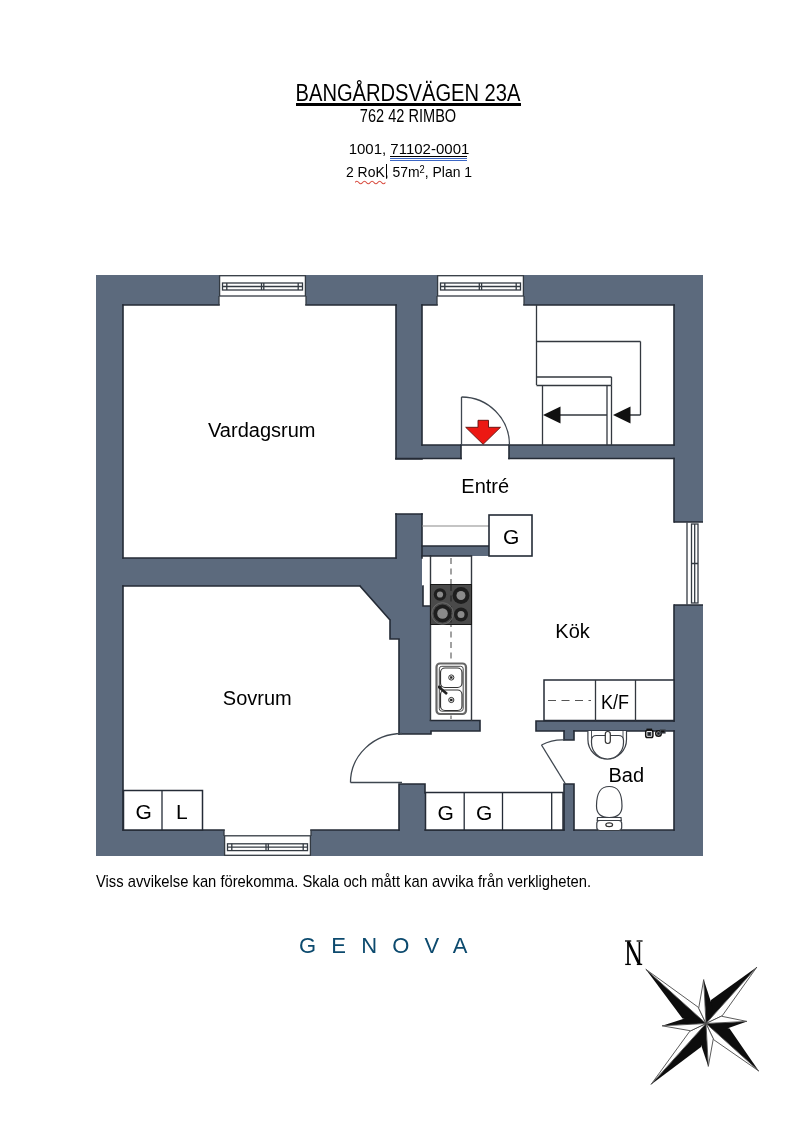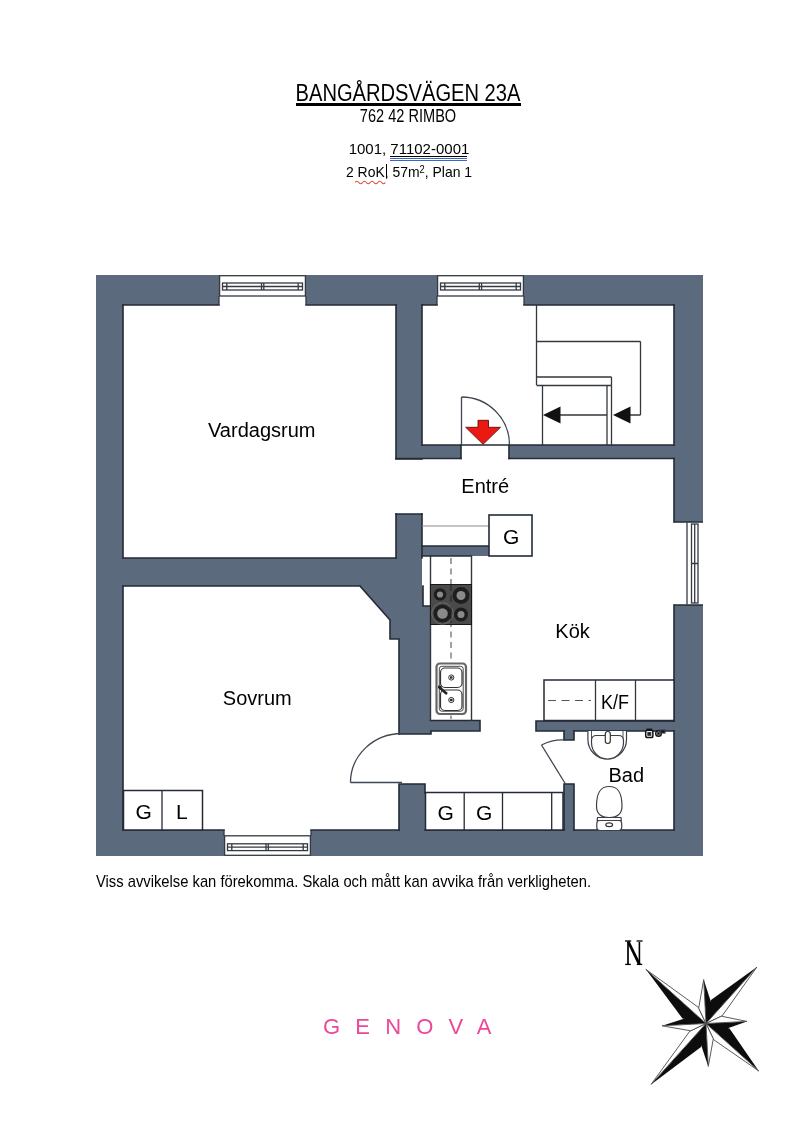--- a/index.html
+++ b/index.html
@@ -225,13 +225,13 @@
 <path d="M746.9,1021.4 L721.3,1016.2 L706.0,1023.5 Z" fill="#fff" stroke="#4a4a4a" stroke-width="0.9"></path>
 <path d="M708.3,1066.4 L699.1,1039.0 L706.0,1023.5 Z" fill="#0d0d0d"></path>
 <path d="M708.3,1066.4 L713.3,1038.8 L706.0,1023.5 Z" fill="#fff" stroke="#4a4a4a" stroke-width="0.9"></path>
 <path d="M662.1,1025.8 L690.5,1016.6 L706.0,1023.5 Z" fill="#0d0d0d"></path>
 <path d="M662.1,1025.8 L690.7,1030.8 L706.0,1023.5 Z" fill="#fff" stroke="#4a4a4a" stroke-width="0.9"></path>
 
 </g>
 </svg>
 
 <div class="abs" style="left:95.5px;top:871.5px;font-size:17px;transform:scaleX(0.868);transform-origin:0 0;">Viss avvikelse kan förekomma. Skala och mått kan avvika från verkligheten.</div>
-<div class="abs" id="genova" style="left:299px;top:1014px;font-size:22px;letter-spacing:15.2px;color:#ec4899;margin-left:24px;">GENOVA</div>
+<div class="abs" id="genova" style="left:299px;top:933px;font-size:22px;letter-spacing:15.2px;color:#0c4a6e;">GENOVA</div>
 
 </body></html>

